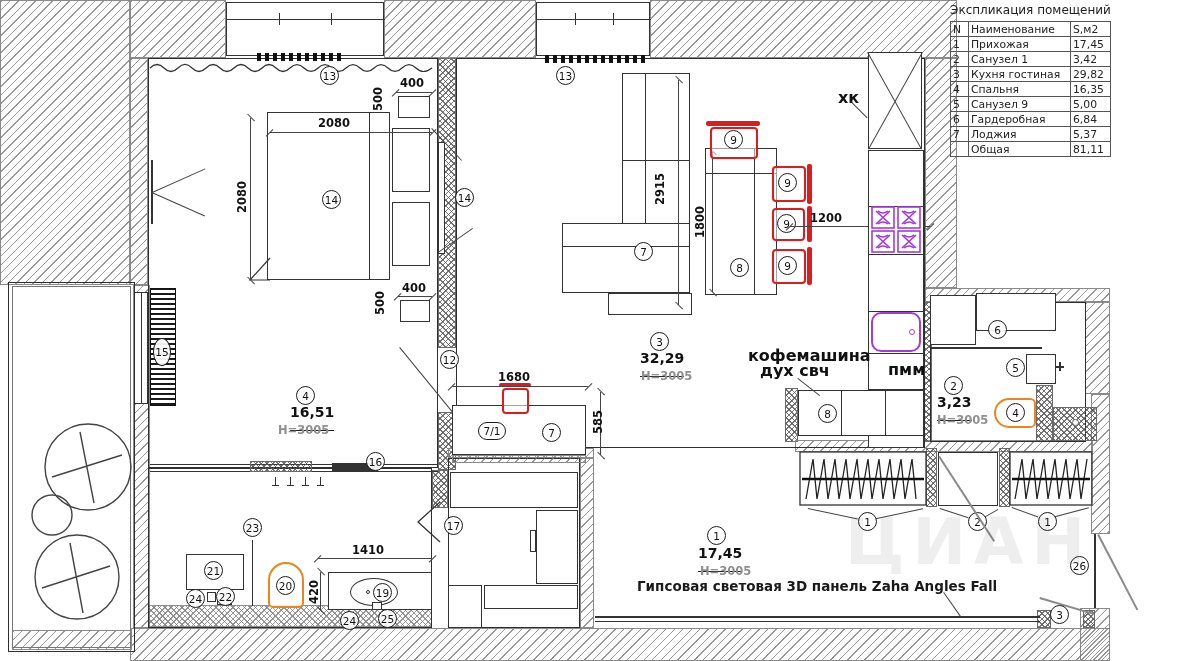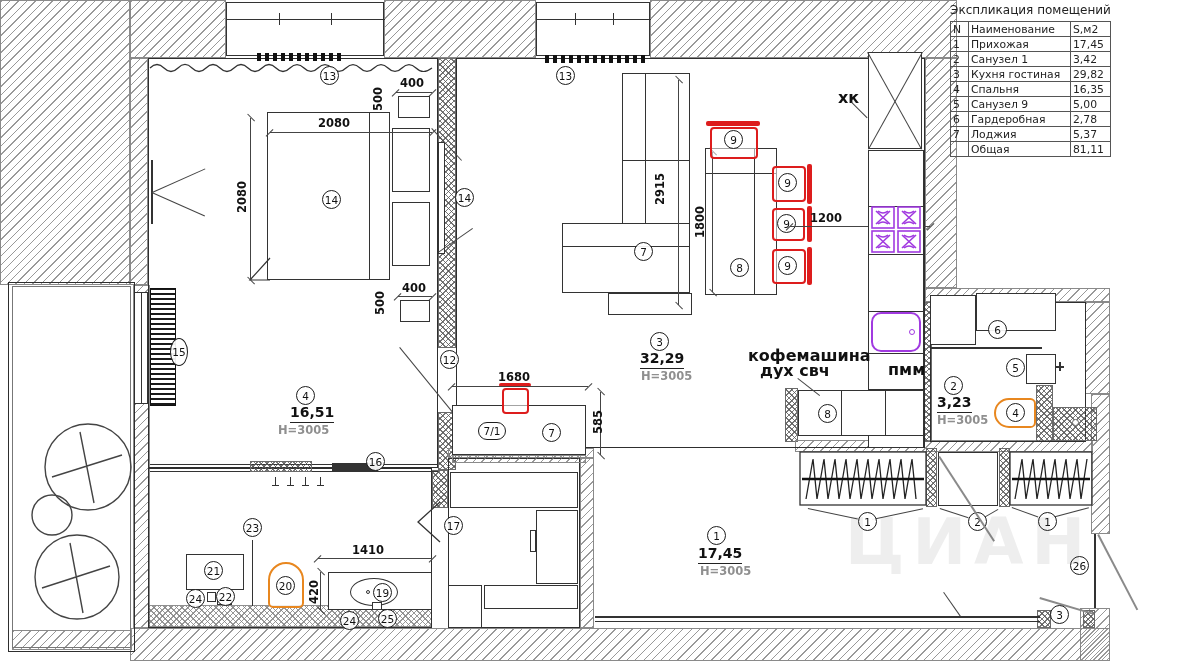--- a/index.html
+++ b/index.html
@@ -15,21 +15,21 @@
   .circ{width:19px;height:19px;border:1.4px solid #1d1d1d;border-radius:50%;background:rgba(255,255,255,.92);display:flex;align-items:center;justify-content:center;font-size:10.5px;font-weight:400;color:#111}
   .oval{width:28px;height:18px;border-radius:9px}
   .dimt{font-size:11.5px;font-weight:700;color:#111;white-space:nowrap}
   .dimv{transform:rotate(-90deg);transform-origin:center}
   .dimlh{height:1.2px;background:#444}
   .dimlh::before,.dimlh::after{content:"";position:absolute;top:-4px;width:1.3px;height:10px;background:#444;transform:rotate(45deg)}
   .dimlh::before{left:-1px}.dimlh::after{right:-1px}
   .dimlv{width:1.2px;background:#444}
   .dimlv::before,.dimlv::after{content:"";position:absolute;left:-4px;width:10px;height:1.3px;background:#444;transform:rotate(45deg)}
   .dimlv::before{top:-1px}.dimlv::after{bottom:-1px}
-  .area{font-size:14px;font-weight:700;color:#111;border-bottom:1.5px solid #222;padding-bottom:2px;white-space:nowrap}
+  .area{font-size:14px;font-weight:700;color:#111;border-bottom:1.5px solid #222;padding-bottom:10px;white-space:nowrap}
   .hv{font-size:11.5px;color:#8f8f8f;font-weight:600;white-space:nowrap}
   .chair{border:2.2px solid #dd1d1d;border-radius:4px;background:rgba(255,255,255,.55)}
   .rbar{background:#dd1d1d;border-radius:2px}
   .toilet{border:2.6px solid #e8871f;background:rgba(255,255,255,.85)}
   .track{background:repeating-linear-gradient(90deg,#111 0 4px,transparent 4px 8px)}
   .txt{font-size:16px;font-weight:700;color:#111;white-space:nowrap}
   .tmark{width:7px;height:9px;border-bottom:1.5px solid #333}
   .tmark::before{content:"";position:absolute;left:3px;top:0;width:1.2px;height:9px;background:#333}
   #legend{position:absolute;left:950px;top:3px;width:168px}
   #legend .lt{font-size:12px;color:#222;margin-bottom:4px;white-space:nowrap}
@@ -145,21 +145,21 @@
   <div class="abs tmark" style="left:272px;top:477px"></div>
   <div class="abs tmark" style="left:287px;top:477px"></div>
   <div class="abs tmark" style="left:302px;top:477px"></div>
   <div class="abs tmark" style="left:317px;top:477px"></div>
 
   <div class="abs circ" style="left:296px;top:386px">4</div>
   <div class="abs area" style="left:290px;top:404px">16,51</div>
   <div class="abs hv" style="left:278px;top:423px">H=3005</div>
 
   <div class="abs" style="left:150px;top:288px;width:26px;height:118px;border:1.2px solid #111;background:repeating-linear-gradient(0deg,#1a1a1a 0 2px,#fff 2px 5px)"></div>
-  <div class="abs circ" style="left:170px;top:338px;width:18px;height:28px">15</div>
+  <div class="abs circ" style="left:153px;top:338px;width:18px;height:28px">15</div>
 
   <div class="abs track" style="left:545px;top:55px;width:100px;height:8px"></div>
   <div class="abs circ" style="left:556px;top:66px">13</div>
 
   <div class="abs f" style="left:622px;top:73px;width:68px;height:240px">
     <div class="abs ln" style="left:22px;top:0;width:1px;height:238px"></div>
     <div class="abs ln" style="left:0;top:86px;width:66px;height:1px"></div>
   </div>
   <div class="abs f" style="left:562px;top:223px;width:128px;height:70px">
     <div class="abs ln" style="left:0;top:22px;width:126px;height:1px"></div>
@@ -289,20 +289,21 @@
   <div class="abs circ" style="left:968px;top:512px">2</div>
   <div class="abs rline" style="left:1012px;top:507px;width:28px;transform:rotate(20deg)"></div>
   <div class="abs rline" style="left:1052px;top:517px;width:38px;transform:rotate(-15deg)"></div>
   <div class="abs circ" style="left:1038px;top:512px">1</div>
   <div class="abs rline" style="left:940px;top:456px;width:101px;transform:rotate(57deg);background:#8a8a8a;height:2px"></div>
 
   <div class="abs circ" style="left:707px;top:526px">1</div>
   <div class="abs area" style="left:698px;top:545px">17,45</div>
   <div class="abs hv" style="left:700px;top:564px">H=3005</div>
 
+  <div class="abs" style="left:637px;top:578px;font-size:13.5px;font-weight:600;color:#1a1a1a;white-space:nowrap">Гипсовая световая 3D панель Zaha Angles Fall</div>
   <div class="abs rline" style="left:944px;top:592px;width:30px;transform:rotate(55deg)"></div>
   <div class="abs ln" style="left:595px;top:616px;width:445px;height:1.5px"></div>
   <div class="abs ln" style="left:595px;top:621px;width:445px;height:1px"></div>
 
   <div class="abs rline" style="left:1040px;top:597px;width:56px;transform:rotate(16.5deg);background:#8a8a8a;height:2px"></div>
   <div class="abs circ" style="left:1050px;top:605px">3</div>
 
   <div class="abs ln" style="left:1094px;top:534px;width:2px;height:74px"></div>
   <div class="abs rline" style="left:1099px;top:534px;width:85px;transform:rotate(62.5deg);background:#8a8a8a;height:2px"></div>
   <div class="abs circ" style="left:1070px;top:556px">26</div>
@@ -387,21 +388,21 @@
         <td>16,35</td>
       </tr>
       <tr>
         <td>5</td>
         <td>Санузел 9</td>
         <td>5,00</td>
       </tr>
       <tr>
         <td>6</td>
         <td>Гардеробная</td>
-        <td>2,78</td>
+        <td>6,84</td>
       </tr>
       <tr>
         <td>7</td>
         <td>Лоджия</td>
         <td>5,37</td>
       </tr>
       <tr>
         <td></td>
         <td>Общая</td>
         <td>81,11</td>

